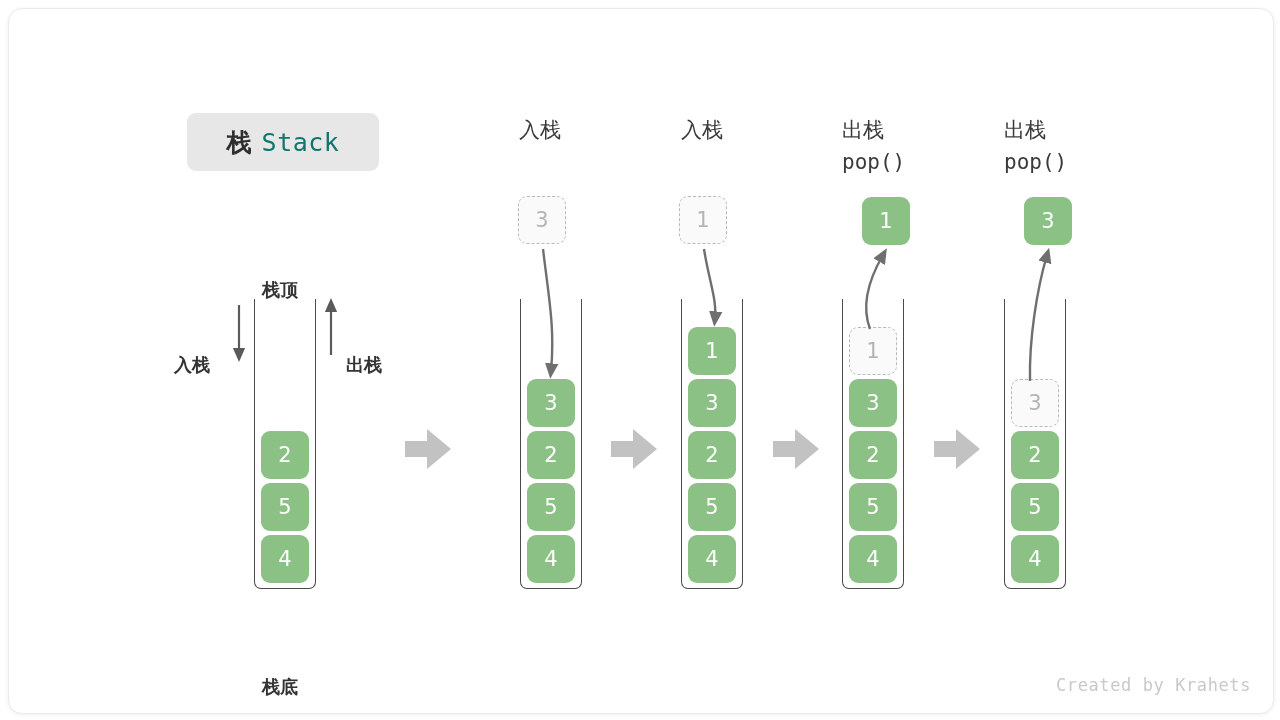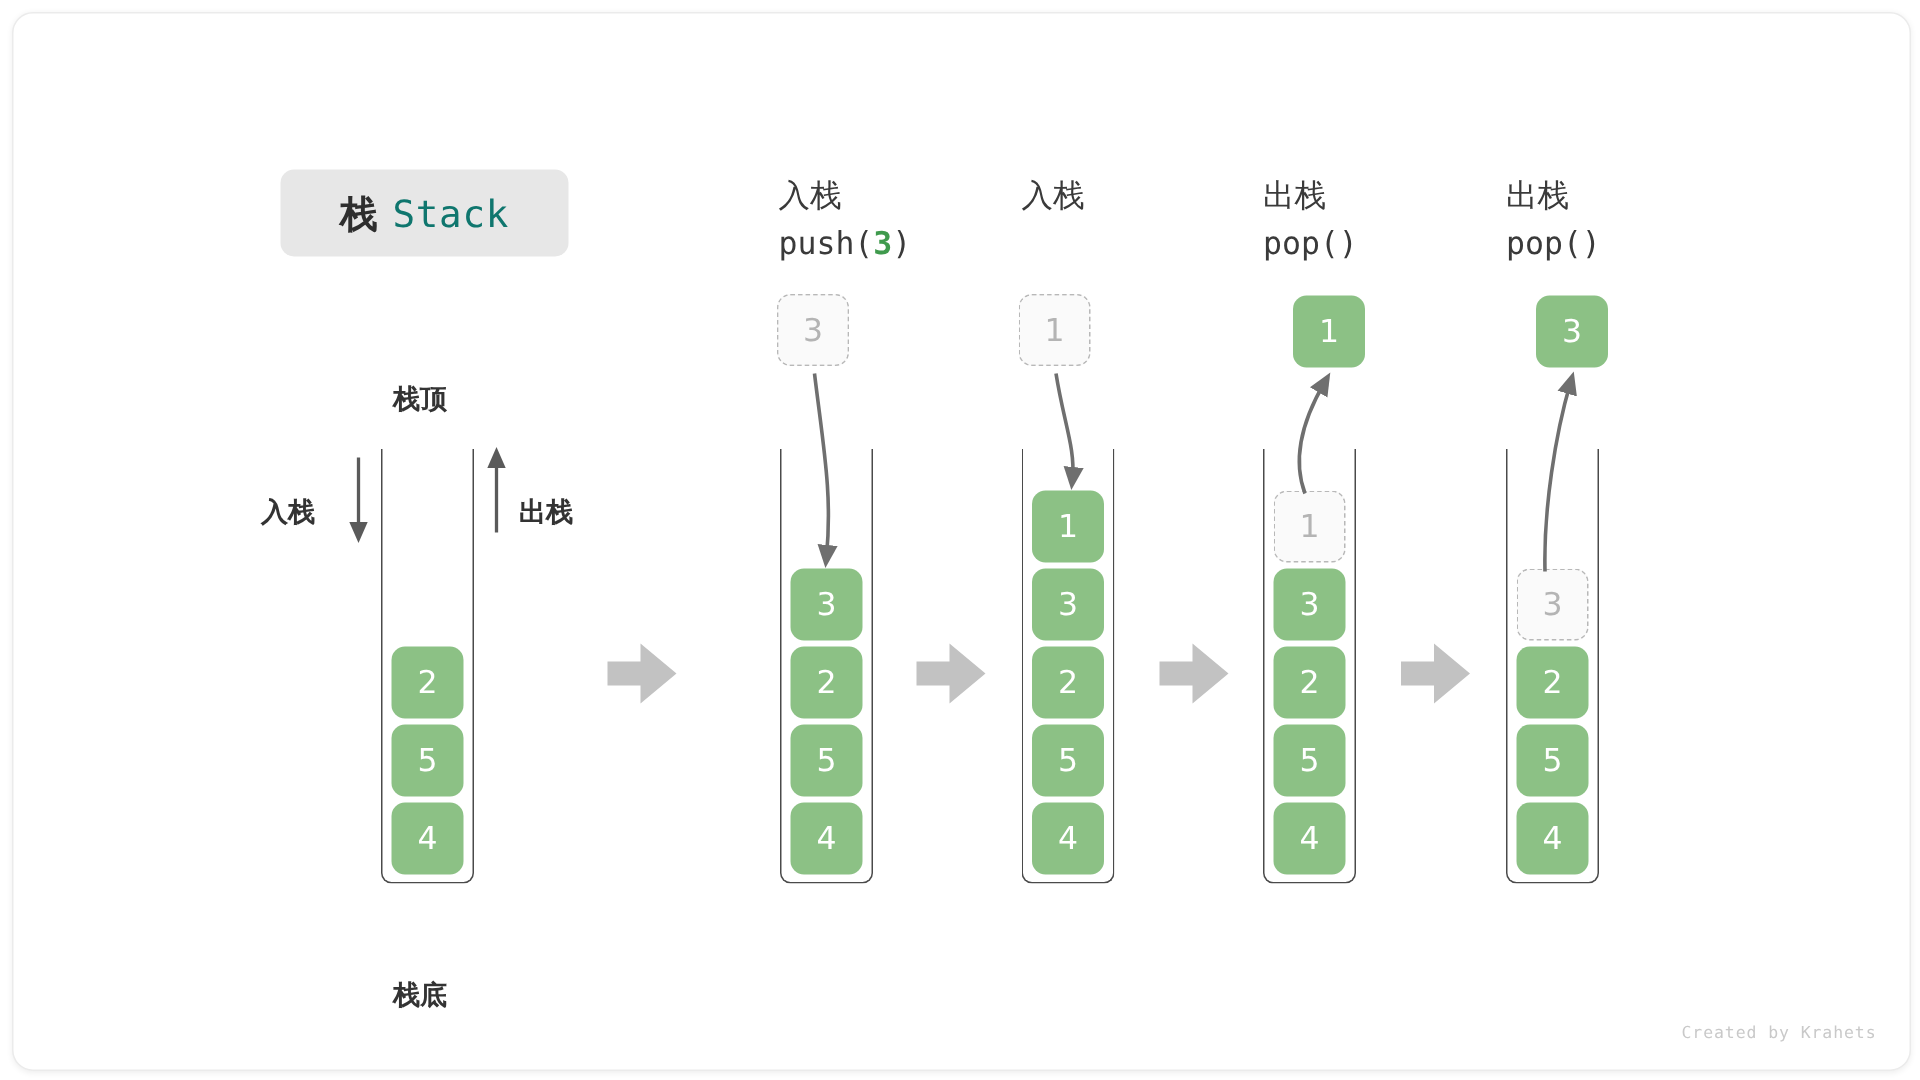--- a/index.html
+++ b/index.html
@@ -61,20 +61,21 @@
   }
 
   
   .cn-label {
     position: absolute;
     font-family: "DejaVu Sans", "Liberation Sans", sans-serif;
     font-size: 18px;
     font-weight: bold;
     color: #333333;
     white-space: nowrap;
+    margin-top: 24px;
   }
   .op-head {
     position: absolute;
     width: 150px;
     text-align: left;
   }
   .op-cn {
     font-family: "DejaVu Sans", "Liberation Sans", sans-serif;
     font-size: 21px;
     color: #3a3a3a;
@@ -173,21 +174,21 @@
     width: 1264px;
     height: 704px;
     pointer-events: none;
   }
 
   .watermark {
     position: absolute;
     right: 22px;
     bottom: 18px;
     font-family: "DejaVu Sans Mono", "Liberation Mono", monospace;
-    font-size: 11px;
+    font-size: 17px;
     color: #c9c9c9;
     letter-spacing: 0.6px;
   }
 </style>
 </head>
 <body>
 
 <div class="card">
   <div class="stage">
 
@@ -197,21 +198,20 @@
     </div>
 
     <div class="cn-label" style="left:253px; top:245px;">栈顶</div>
     <div class="cn-label" style="left:253px; top:642px;">栈底</div>
 
     <div class="cn-label" style="left:165px; top:320px;">入栈</div>
     <div class="cn-label" style="left:337px; top:320px;">出栈</div>
 
     <div class="op-head" style="left:510px; top:106px;">
       <div class="op-cn">入栈</div>
-      <div class="op-code"><span>push(</span><span class="arg">3</span><span>)</span></div>
     </div>
 
     <div class="op-head" style="left:672px; top:106px;">
       <div class="op-cn">入栈</div>
     </div>
 
     <div class="op-head" style="left:833px; top:106px;">
       <div class="op-cn">出栈</div>
       <div class="op-code"><span>pop(</span><span class="arg"></span><span>)</span></div>
     </div>

